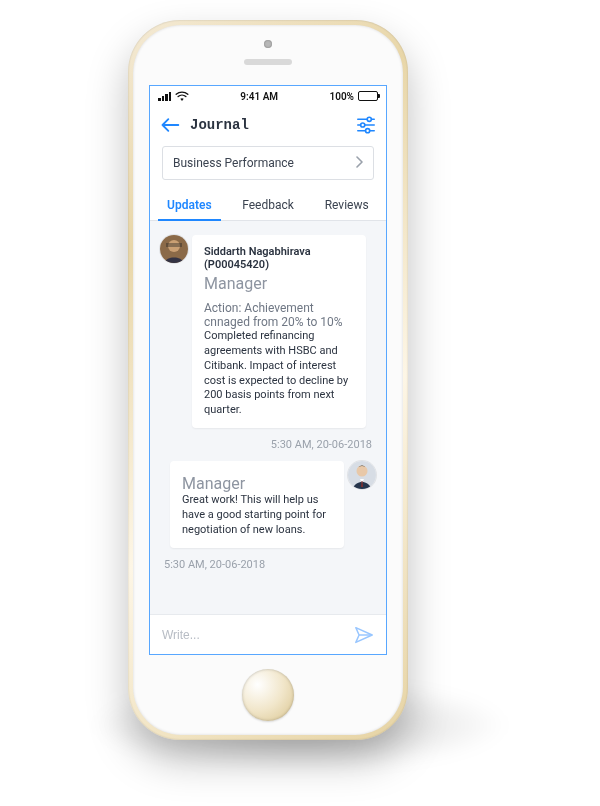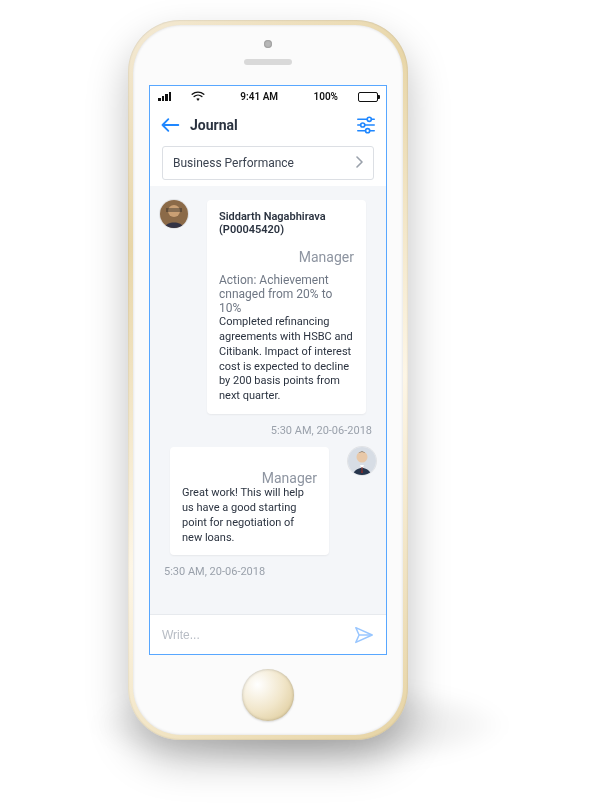--- a/index.html
+++ b/index.html
@@ -76,41 +76,41 @@
   .status-bar {
     height: 20px;
     display: flex;
     align-items: center;
     justify-content: space-between;
     padding: 0 8px;
     font-size: 10px;
     font-weight: 600;
     color: #111;
   }
-  .status-left, .status-right { display: flex; align-items: flex-end; gap: 20px; }
+  .status-left, .status-right { display: flex; align-items: center; gap: 4px; }
   .signal-bars { display: flex; align-items: flex-end; gap: 1px; }
   .signal-bars span { width: 2.5px; background: #111; display: inline-block; }
   .sb1{height:3px}.sb2{height:5px}.sb3{height:7px}.sb4{height:9px}
   .wifi-icon svg { display: block; }
   .battery {
     width: 20px; height: 10px; border: 1px solid #111; border-radius: 2px;
     position: relative; padding: 1px;
   }
   .battery::after {
     content: ''; position: absolute; right: -3px; top: 2px;
     width: 2px; height: 4px; background: #111; border-radius: 0 1px 1px 0;
   }
   .battery .fill { background: #111; height: 100%; width: 100%; border-radius: 1px; }
 
   
   .app-header {
     height: 38px; display: flex; align-items: center; padding: 0 10px; gap: 10px;
   }
   .back-arrow { color: #1f87ff; display: flex; align-items: center; cursor: pointer; }
-  .header-title { font-size: 14px; font-weight: 700; color: #2b3340; flex: 1; }
+  .header-title { font-size: 14px; font-weight: 700; color: #2b3340; flex: 1; font-family: Liberation Mono, monospace; }
   .filter-icon { color: #1f87ff; display: flex; align-items: center; cursor: pointer; }
 
   
   .category-row {
     margin: 2px 12px 6px 12px;
     height: 34px;
     border: 1px solid #dcdfe4;
     border-radius: 3px;
     display: flex; align-items: center;
     padding: 0 10px;
@@ -144,40 +144,40 @@
     height: 2px; background: #1f87ff;
   }
 
   
   .feed {
     flex: 1; overflow: hidden;
     background: #f4f6f9;
     padding: 14px 10px 0 10px;
     display: flex; flex-direction: column; gap: 10px;
   }
-  .msg { display: flex; gap: 19px; }
+  .msg { display: flex; gap: 4px; }
   .msg.left .bubble { margin-right: 10px; }
   .msg.right { flex-direction: row-reverse; }
   .msg.right .bubble { margin-left: 10px; }
   .avatar {
     width: 28px; height: 28px; border-radius: 50%;
     flex-shrink: 0; overflow: hidden;
     box-shadow: 0 0 0 1px rgba(0,0,0,0.08);
   }
   .bubble {
     background: #ffffff;
     border-radius: 4px;
     box-shadow: 0 1px 2px rgba(0,0,0,0.06);
     padding: 10px 12px;
     font-size: 11px;
     color: #2b3340;
     flex: 1;
   }
   .bubble .name { font-weight: 600; color: #2b3340; }
-  .bubble .role { color: #8e95a1; font-size: 14px; margin-top: 13px; text-align: right; }
+  .bubble .role { color: #8e95a1; font-size: 16px; margin-top: 3px; }
   .bubble .action { color: #6f7784; font-size: 12px; margin-top: 8px; }
   .bubble .body { color: #2b3340; margin-top: 0; line-height: 1.35; }
   .timestamp {
     font-size: 11px; color: #9aa1ab;
   }
   .ts-right { text-align: right; padding-right: 4px; }
   .ts-left { text-align: left; padding-left: 4px; }
 
   
   .composer {
@@ -254,20 +254,25 @@
 
       <div class="category-row">
         <span style="flex:1">Business Performance</span>
         <span class="chev">
           <svg width="8" height="12" viewBox="0 0 8 12">
               <path d="M2 1 L7 6 L2 11" stroke="currentColor" stroke-width="1.6" fill="none" stroke-linecap="round" stroke-linejoin="round"></path>
             </svg>
         </span>
       </div>
 
+      <div class="tabs">
+        <div class="tab active">Updates</div>
+        <div class="tab">Feedback</div>
+        <div class="tab">Reviews</div>
+      </div>
 
       <div class="feed">
 
         <div class="msg left">
           <div class="avatar">
             <svg width="28" height="28" viewBox="0 0 28 28">
               <rect width="28" height="28" fill="#8b6a48"></rect>
               <circle cx="14" cy="11" r="6" fill="#caa074"></circle>
               <path d="M3 30 C5 20 23 20 25 30 Z" fill="#334"></path>
               <rect x="6" y="8" width="16" height="4" fill="#222" opacity="0.4"></rect>

